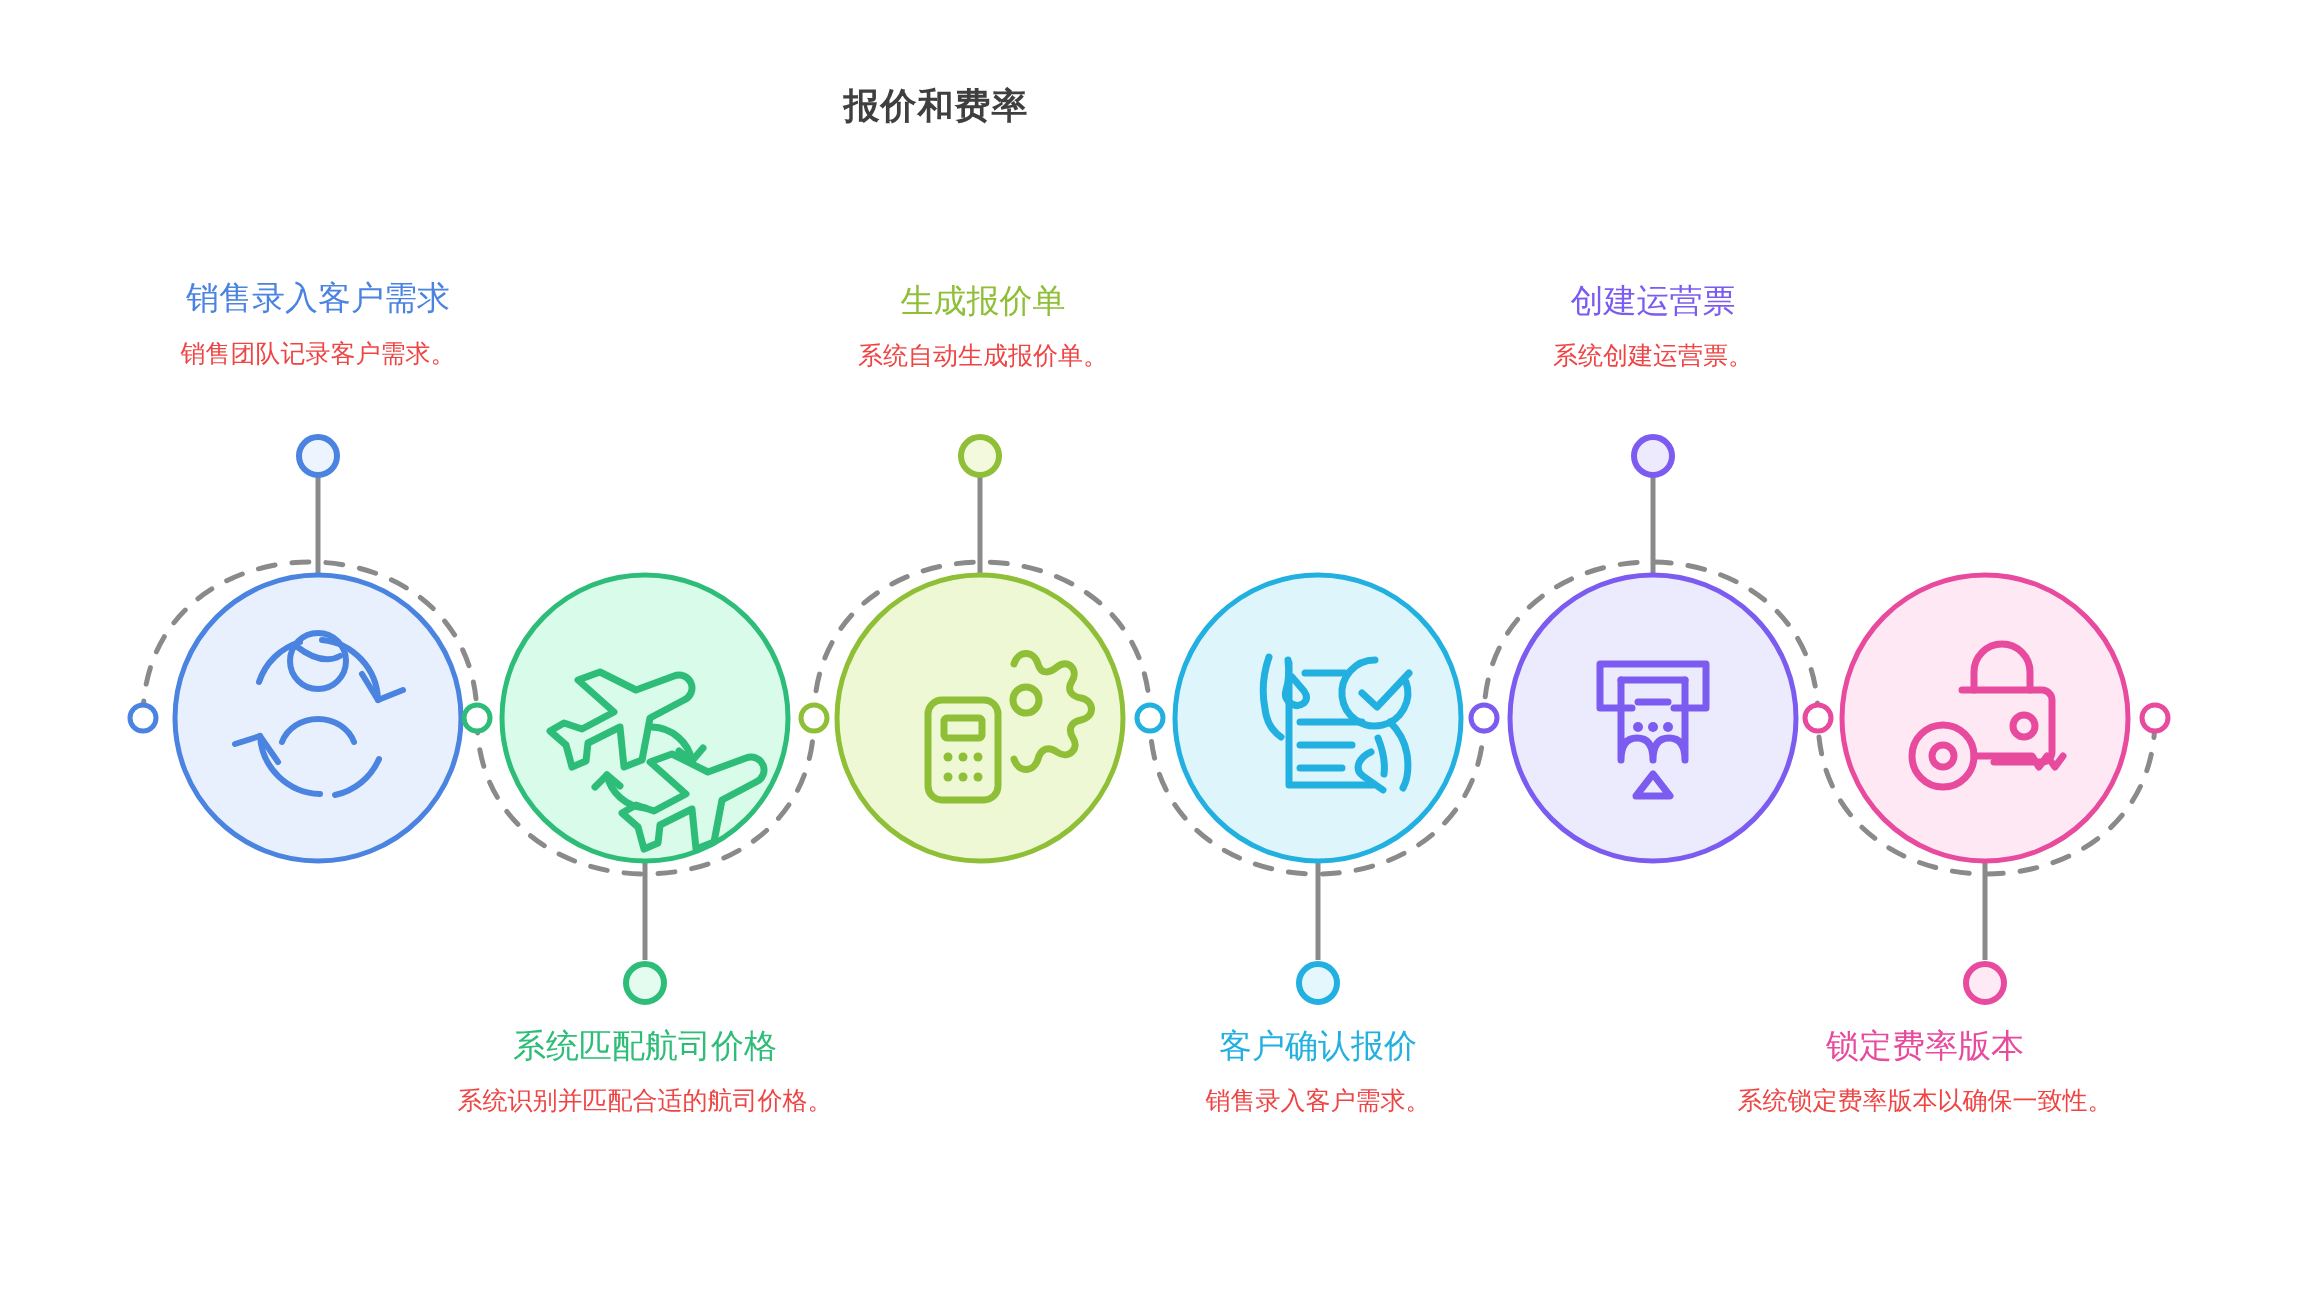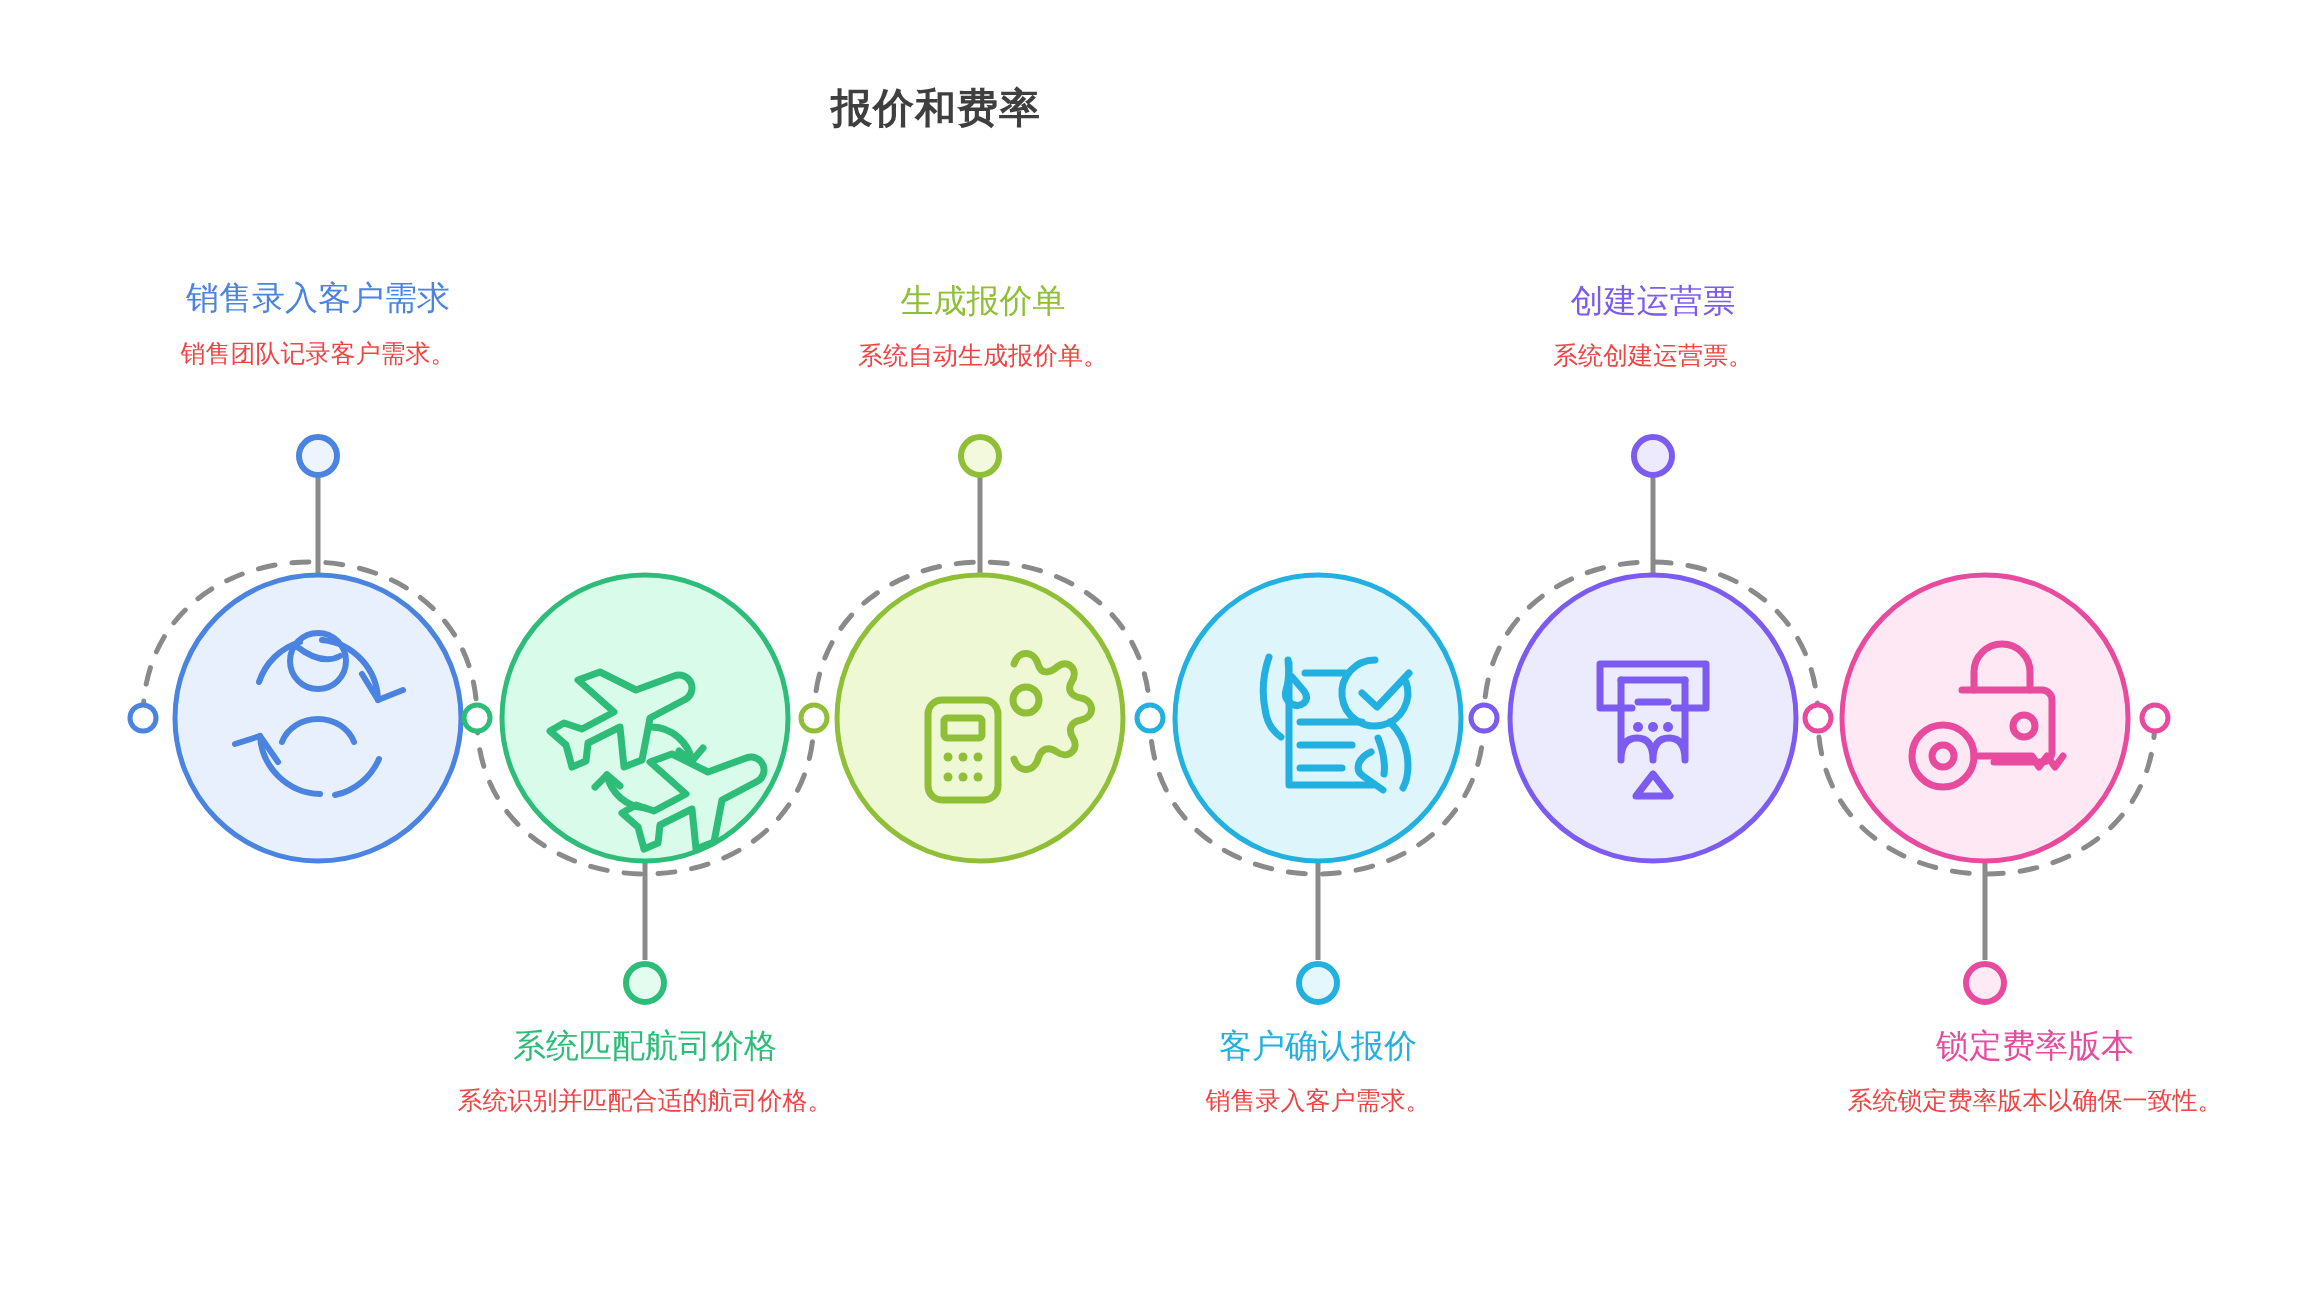--- a/index.html
+++ b/index.html
@@ -18,21 +18,21 @@
     position: relative;
     width: 2304px;
     height: 1296px;
   }
   #page-title {
     position: absolute;
     top: 84px;
     left: 0;
     width: 1872px;
     text-align: center;
-    font-size: 41px;
+    font-size: 36px;
     font-weight: bold;
     color: #3f3f3f;
     letter-spacing: 1px;
     line-height: 1.2;
   }
   svg.layer {
     position: absolute;
     top: 0;
     left: 0;
     width: 2304px;
@@ -243,18 +243,18 @@
   <div class="label-block" style="left:1088px; top:1025px;">
     <div class="label-title" style="color:#22b0e0">客户确认报价</div>
     <div class="label-desc">销售录入客户需求。</div>
   </div>
 
   <div class="label-block" style="left:1423px; top:280px;">
     <div class="label-title" style="color:#7c5cf0">创建运营票</div>
     <div class="label-desc">系统创建运营票。</div>
   </div>
 
-  <div class="label-block" style="left:1805px; top:1025px;">
+  <div class="label-block" style="left:1695px; top:1025px;">
     <div class="label-title" style="color:#e84a9e">锁定费率版本</div>
     <div class="label-desc">系统锁定费率版本以确保一致性。</div>
   </div>
 
 </div>
 
 </body></html>

